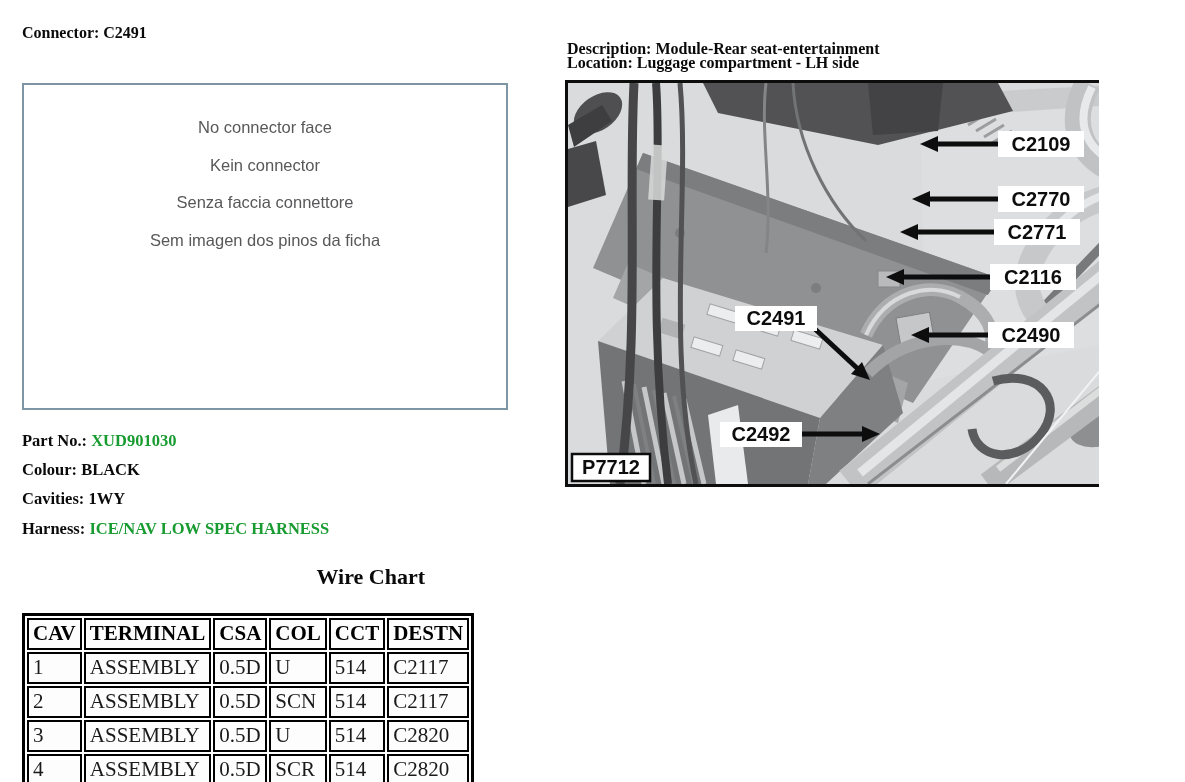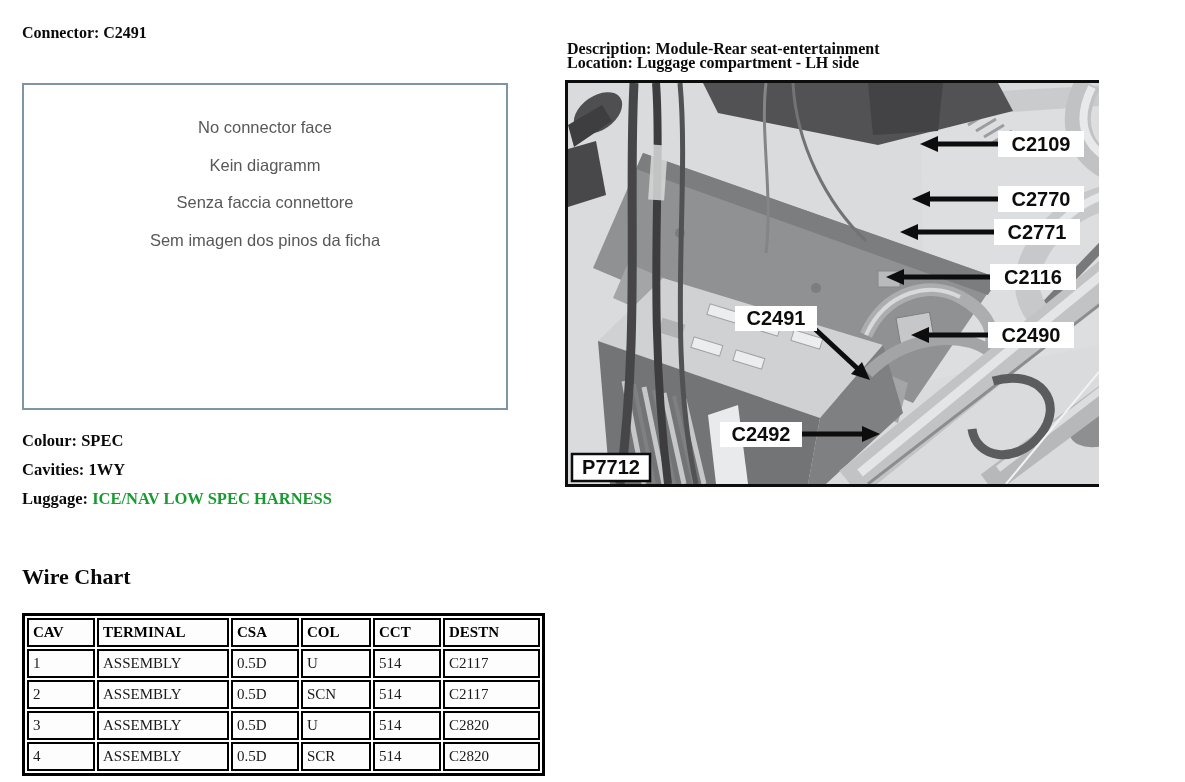--- a/index.html
+++ b/index.html
@@ -8,27 +8,27 @@
   .hdr{position:absolute;font-weight:bold;font-size:16px;color:#0a0a0a;white-space:nowrap;}
   .noface-box{position:absolute;left:22px;top:83px;width:486px;height:327px;
               border:2px solid #7e96a4;box-sizing:border-box;
               display:flex;flex-direction:column;justify-content:flex-start;
               padding-top:24px;}
   .noface-line{font-family:"Liberation Sans", sans-serif;color:#58585a;
                font-size:16.5px;line-height:37.5px;text-align:center;}
   .details{position:absolute;left:22px;top:426px;font-weight:bold;font-size:16.5px;
            line-height:29.2px;color:#0a0a0a;white-space:nowrap;}
   .green{color:#189b30;}
-  .chart-title{position:absolute;left:22px;top:564px;width:403px;text-align:left;
+  .chart-title{position:absolute;left:22px;top:564px;width:403px;text-align:right;
                font-weight:bold;font-size:22px;color:#0a0a0a;}
   table.wire{position:absolute;left:22px;top:613px;border-collapse:separate;
              border-spacing:2px;background:#ffffff;border:3px solid #000;}
   table.wire td,table.wire th{border:2px solid #000;background:#fdfdfd;
-             font-family:"Liberation Serif", serif;font-size:15px;color:#1a1a1a;
-             text-align:left;vertical-align:middle;padding:1px 20px 2px 4px;height:22px;}
+             font-family:"Liberation Serif", serif;font-size:21px;color:#1a1a1a;
+             text-align:left;vertical-align:middle;padding:1px 4px 2px 4px;height:22px;}
   table.wire th{font-weight:bold;color:#000;}
   .c-cav{width:40px}.c-term{width:104px}.c-csa{width:40px}.c-col{width:42px}
   .c-cct{width:40px}.c-destn{width:69px}
   .photo{position:absolute;left:565px;top:80px;width:604px;height:407px;
          border:3px solid #0d0d0d;box-sizing:border-box;background:#0f766e;}
   .photo svg{display:block;}
   .callout-text{font-family:"Liberation Sans", sans-serif;font-weight:bold;
                 font-size:20px;fill:#0d0d0d;}
 </style>
 </head>
@@ -47,38 +47,43 @@
     <span>Module-Rear seat-entertainment</span>
   </div>
   <div class="hdr" style="left:567px;top:54px;text-align:right;">
     <span>Location:</span>
     <span> </span>
     <span>Luggage compartment - LH side</span>
   </div>
 
   <div class="noface-box">
     <div class="noface-line">No connector face</div>
-    <div class="noface-line">Kein diagramm</div>
+    <div class="noface-line">Kein connector</div>
     <div class="noface-line">Senza faccia connettore</div>
     <div class="noface-line">Sem imagen dos pinos da ficha</div>
   </div>
 
   <div class="details">
     <div>
+      <span>Part No.:</span>
+      <span> </span>
+      <span class="green">XUD901030</span>
+    </div>
+    <div>
       <span>Colour:</span>
       <span> </span>
-      <span>SPEC</span>
+      <span>BLACK</span>
     </div>
     <div>
       <span>Cavities:</span>
       <span> </span>
       <span>1WY</span>
     </div>
     <div>
-      <span>Luggage:</span>
+      <span>Harness:</span>
       <span> </span>
       <span class="green">ICE/NAV LOW SPEC HARNESS</span>
     </div>
   </div>
 
   <div class="chart-title">Wire Chart</div>
 
   <table class="wire">
     <tbody>
         <tr>

